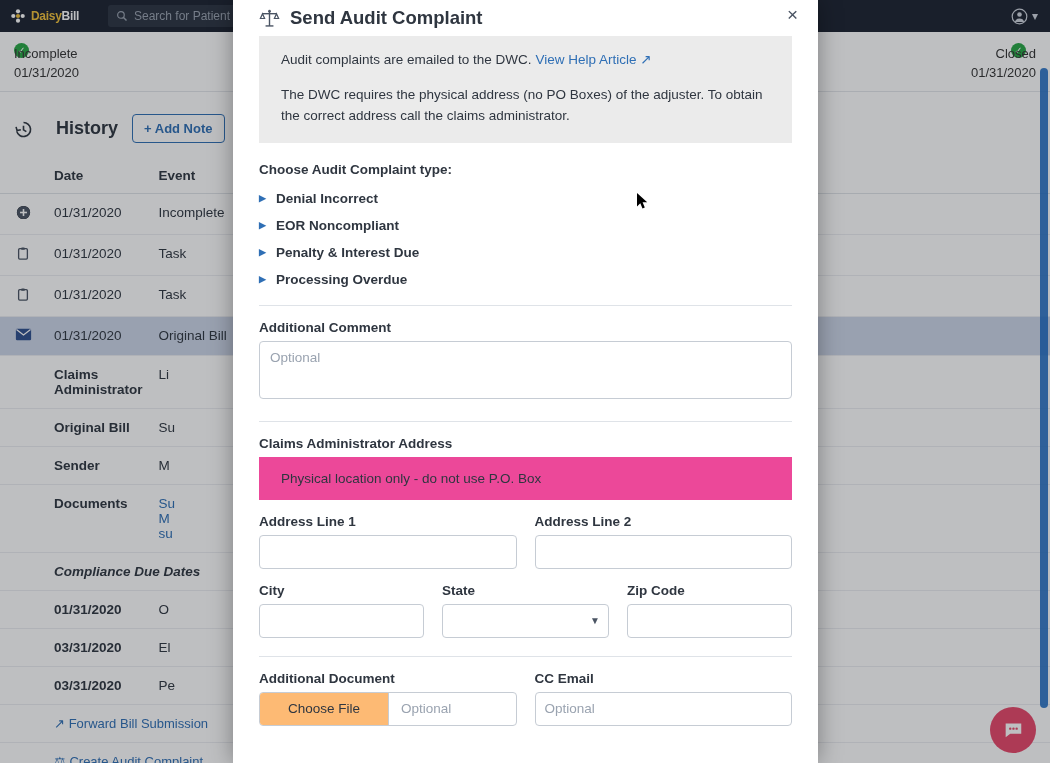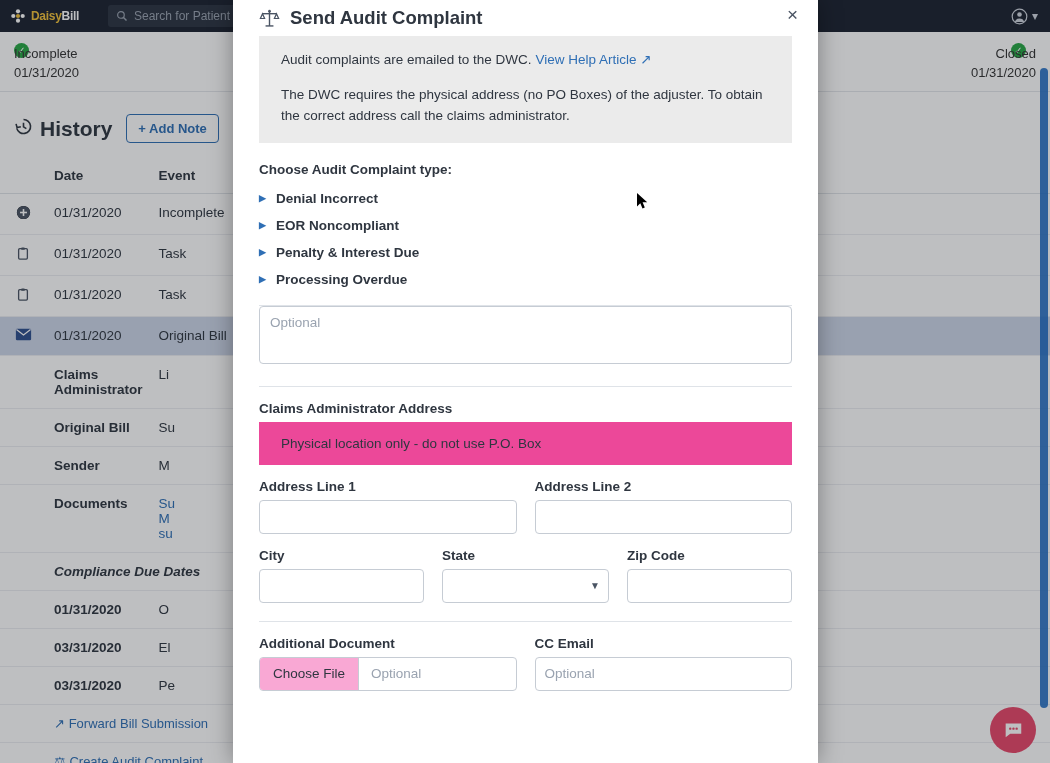--- a/index.html
+++ b/index.html
@@ -48,21 +48,21 @@
   .check {
     position: absolute; width: 15px; height: 15px; border-radius: 50%;
     background: #27a745; color: #fff; font-size: 10px; line-height: 15px; text-align: center;
   }
   .check.l { left: 14px; top: 3px; }
   .check.r { right: 24px; top: 3px; }
 
   .history-head {
     position: absolute; top: 82px; left: 14px; display: flex; align-items: center; gap: 14px;
   }
-  .history-title { font-size: 21px; color: #2f3640; font-weight: bold; display: flex; align-items: flex-start; gap: 7px; }
+  .history-title { font-size: 18px; color: #2f3640; font-weight: bold; display: flex; align-items: flex-end; gap: 23px; }
   .btn-note {
     border: 1px solid #2f6fb5; color: #2f6fb5; background: #fff;
     border-radius: 4px; font-size: 13px; padding: 6px 11px; font-weight: bold;
   }
 
   table.hist { position: absolute; top: 126px; left: 0; width: 1050px; border-collapse: collapse; font-size: 13.5px; }
   table.hist th {
     text-align: left; font-size: 13.5px; color: #2f3640; padding: 10px 8px 10px 8px;
     border-bottom: 1px solid #dfe3e8; font-weight: bold;
   }
@@ -138,21 +138,21 @@
   .c-zip { width: 172px; }
   .selectwrap { position: relative; }
   select.sel {
     width: 100%; height: 34px; border: 1px solid #c6ccd4; border-radius: 4px;
     font-size: 13.5px; font-family: "Liberation Sans", sans-serif; background: #fff;
     -webkit-appearance: none; appearance: none; padding: 0 26px 0 9px; color: #2f3640;
   }
   .selectwrap .chev { position: absolute; right: 9px; top: 11px; font-size: 10px; color: #4a5463; pointer-events: none; }
 
   .filewrap { display: flex; align-items: center; height: 34px; border: 1px solid #c6ccd4; border-radius: 4px; overflow: hidden; }
-  .filebtn { background: #f9a8d4; border-right: 1px solid #c6ccd4; height: 100%; display: flex; align-items: center; padding: 0 13px; font-size: 13.5px; color: #2f3640; }
+  .filebtn { background: #fdba74; border-right: 1px solid #c6ccd4; height: 100%; display: flex; align-items: center; padding: 0 28px; font-size: 13.5px; color: #2f3640; }
   .filename { padding-left: 12px; font-size: 13.5px; color: #9aa3b0; }
 
   .cursor { position: absolute; left: 637px; top: 193px; width: 12px; height: 18px; }
 </style>
 </head>
 <body>
 
 <div id="app">
 
   <div class="topbar">
@@ -377,20 +377,21 @@
         <span class="caret">▶</span>
         <span>Penalty &amp; Interest Due</span>
       </div>
       <div class="accordion-item">
         <span class="caret">▶</span>
         <span>Processing Overdue</span>
       </div>
 
       <div class="hr"></div>
 
+      <div class="field-label">Additional Comment</div>
       <textarea class="ta" placeholder="Optional" style=""></textarea>
 
       <div class="hr" style="margin-top:18px"></div>
 
       <div class="field-label">Claims Administrator Address</div>
       <div class="grey-bar">Physical location only - do not use P.O. Box</div>
 
       <div class="row2">
         <div class="col">
           <div class="field-label">Address Line 1</div>

